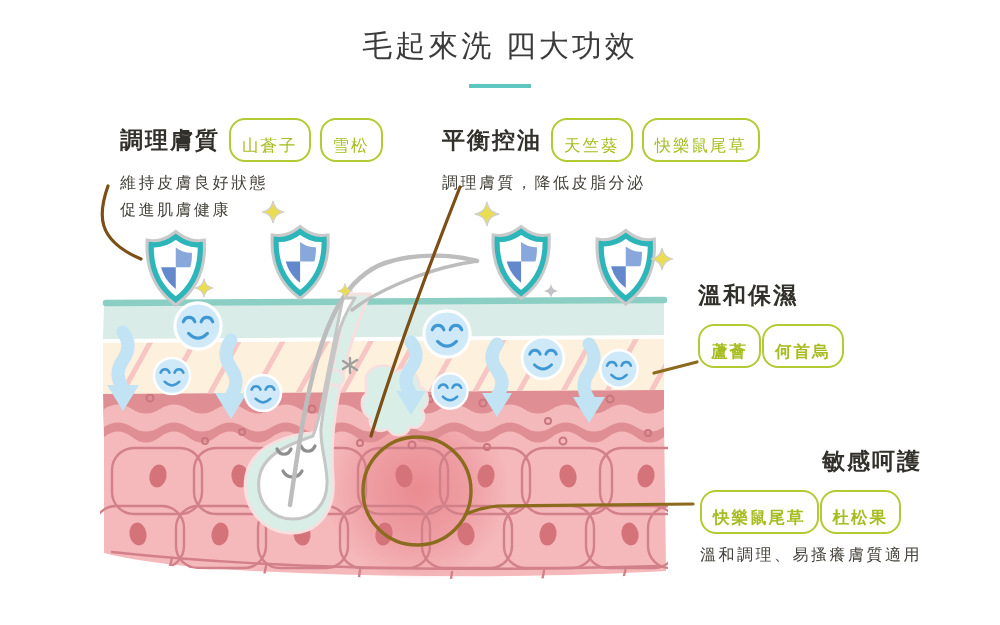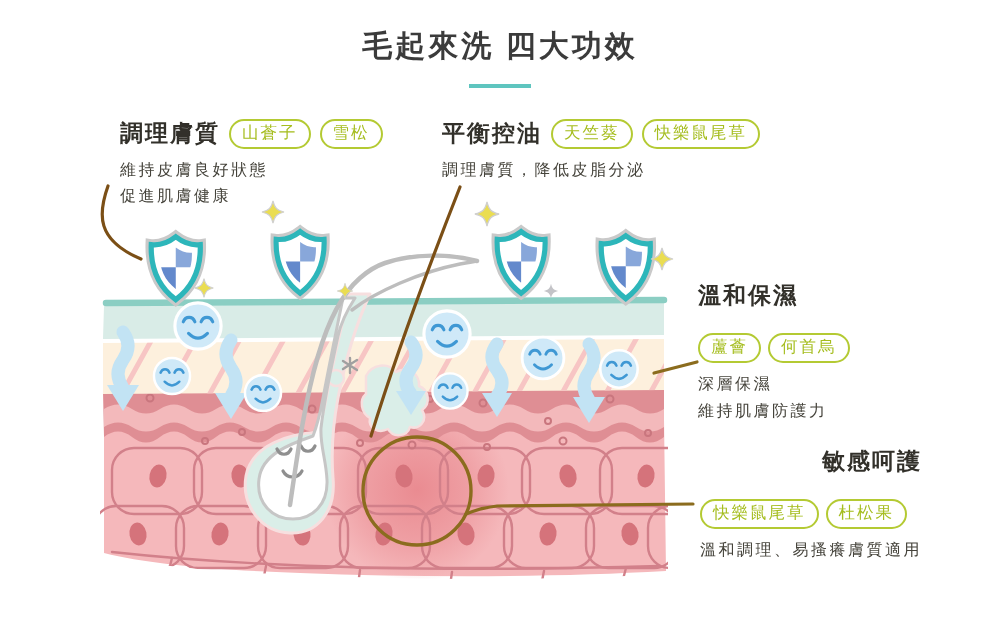--- a/index.html
+++ b/index.html
@@ -1,28 +1,28 @@
 <!DOCTYPE html>
 <html><head>
 <meta charset="utf-8">
 <style>
   html,body{margin:0;padding:0;background:#fff;}
   .canvas{position:relative;width:1000px;height:625px;background:#ffffff;overflow:hidden;
           font-family:"Liberation Sans",sans-serif;}
   .page-title{position:absolute;left:0;right:0;top:26px;text-align:center;
-          font-size:30px;letter-spacing:3px;color:#3b3b3b;font-weight:700;}
+          font-size:30px;letter-spacing:3px;color:#3b3b3b;font-weight:400;}
   .title-divider{position:absolute;left:469px;top:84px;width:62px;height:4px;background:#5ec5bf;}
   .illus{position:absolute;left:0;top:0;}
   .section{position:absolute;}
-  .head-row{display:flex;align-items:flex-end;gap:9px;}
+  .head-row{display:flex;align-items:center;gap:9px;}
   .heading{font-family:"Liberation Serif","DejaVu Serif",serif;font-weight:700;font-size:23px;
           letter-spacing:2px;color:#32302a;white-space:nowrap;}
-  .tags-row{display:flex;gap:7px;margin-top:22px;}
+  .tags-row{display:flex;gap:1px;margin-top:13px;font-weight:bold;}
   .tag{display:inline-block;border:2px solid #b4ca33;color:#a5bd1e;border-radius:16px;
-          padding:0 11px 4px;font-size:16.5px;letter-spacing:2px;background:#fff;
+          padding:14px 11px 4px;font-size:16.5px;letter-spacing:2px;background:#fff;
           white-space:nowrap;line-height:1.35;}
   .desc{margin-top:8px;font-size:16px;letter-spacing:2.5px;color:#45433b;line-height:1.65;
           white-space:nowrap;}
   .s1{left:120px;top:118px;}
   .s2{left:442px;top:118px;}
   .s3{left:698px;top:280px;}
   .s4{left:700px;top:446px;text-align:right;}
 </style>
 </head>
 <body>
@@ -248,24 +248,20 @@
       <div>調理膚質，降低皮脂分泌</div>
     </div>
   </div>
 
   <div class="section s3">
     <div class="heading">溫和保濕</div>
     <div class="tags-row">
       <span class="tag">蘆薈</span>
       <span class="tag">何首烏</span>
     </div>
-    <div class="desc">
-      <div>深層保濕</div>
-      <div>維持肌膚防護力</div>
-    </div>
   </div>
 
   <div class="section s4">
     <div class="heading">敏感呵護</div>
     <div class="tags-row">
       <span class="tag">快樂鼠尾草</span>
       <span class="tag">杜松果</span>
     </div>
     <div class="desc">
       <div>溫和調理、易搔癢膚質適用</div>

